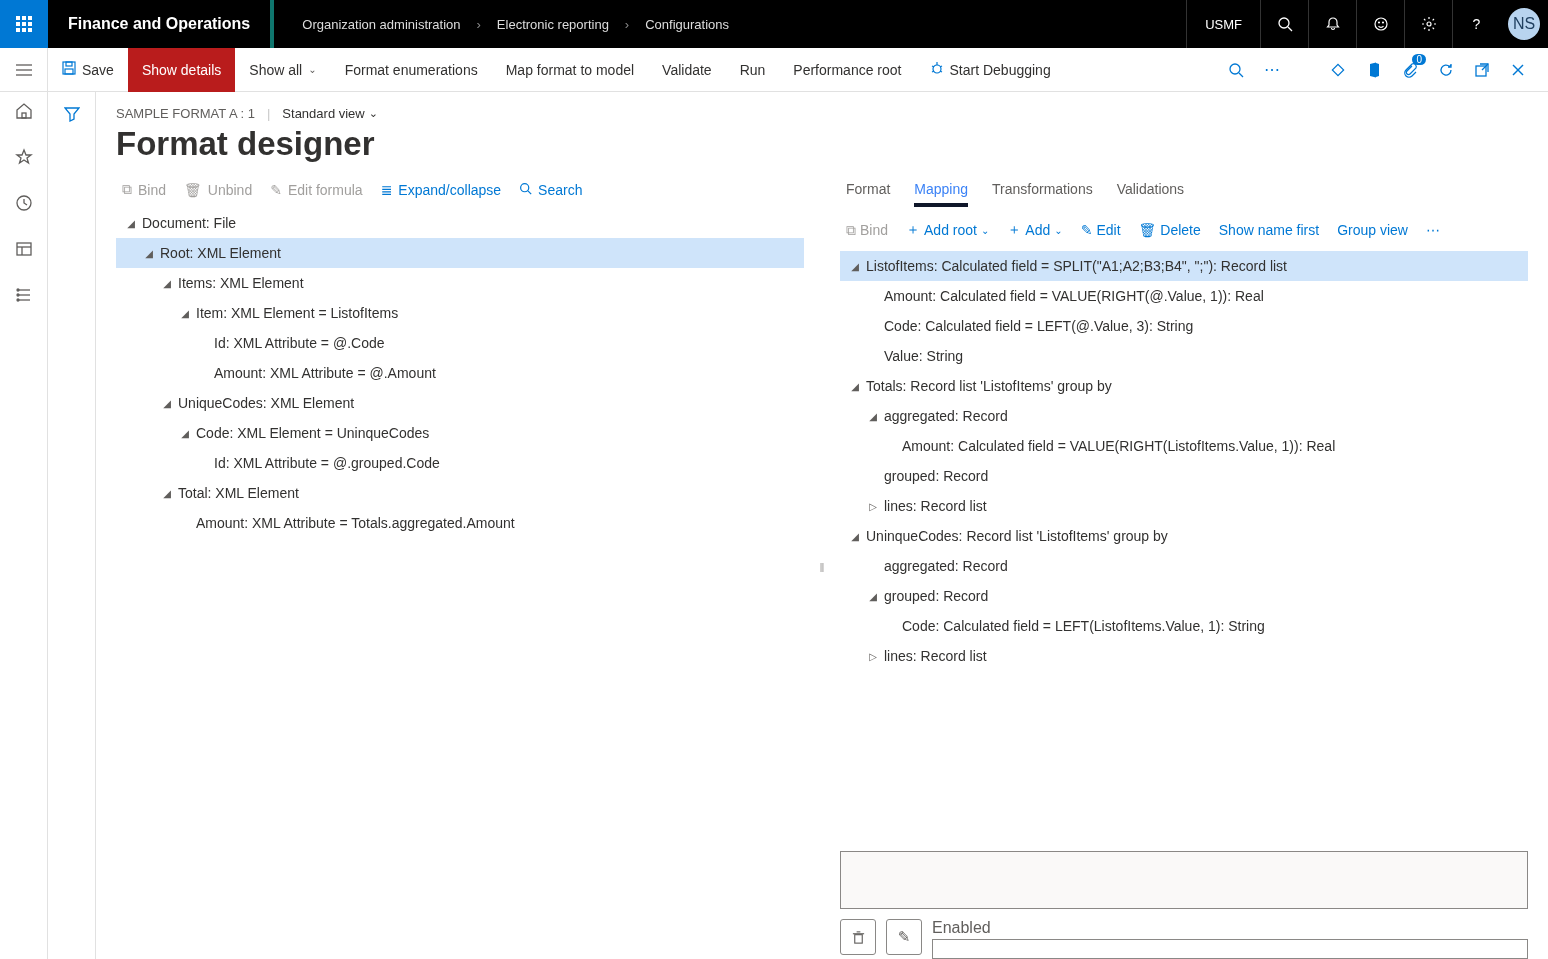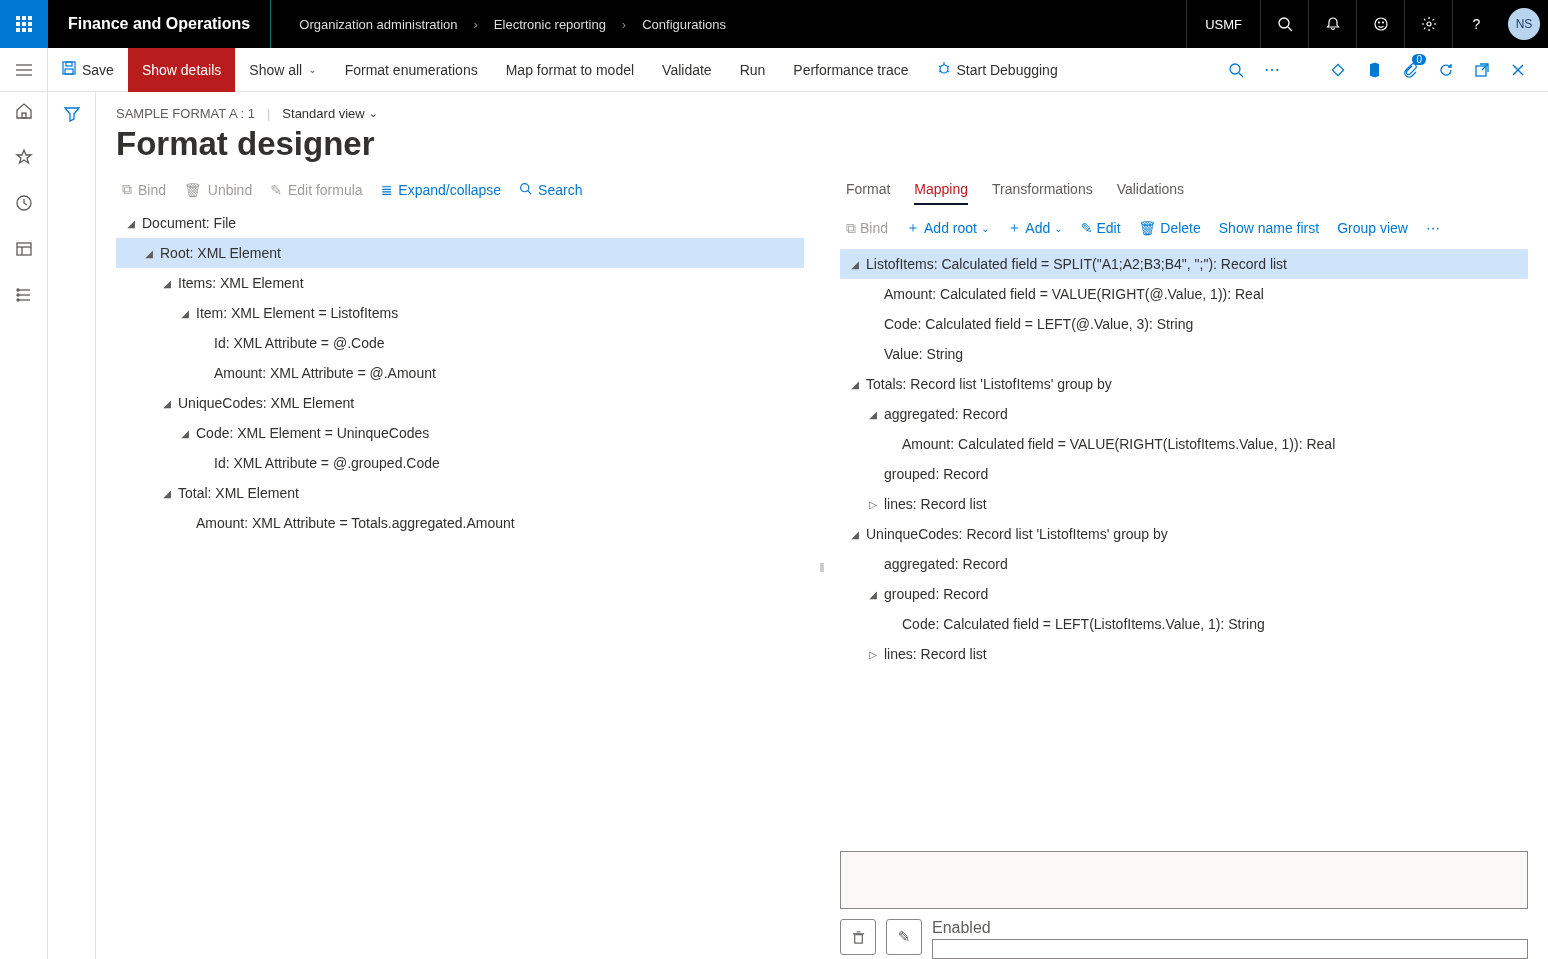--- a/index.html
+++ b/index.html
@@ -3,27 +3,27 @@
 <meta charset="utf-8">
 <style>
 * { box-sizing: border-box; margin: 0; padding: 0; font-family: "Segoe UI", -apple-system, sans-serif; }
 body { width: 1548px; height: 959px; overflow: hidden; background: #fff; display: flex; flex-direction: column; }
 
 
 .topbar { height: 48px; background: #000; color: #fff; display: flex; align-items: center; font-size: 14px; }
 .waffle { width: 48px; height: 48px; display: flex; align-items: center; justify-content: center; background: #0078d4; }
 .waffle-icon { width: 16px; height: 16px; display: grid; grid-template-columns: repeat(3,4px); grid-template-rows: repeat(3,4px); gap: 2px; }
 .waffle-icon span { background: #fff; }
-.app-title { padding: 0 20px; font-weight: 600; font-size: 16px; border-right: 1px solid #0f766e; height: 100%; display: flex; align-items: center; }
+.app-title { padding: 0 20px; font-weight: 600; font-size: 16px; border-right: 4px solid #0f766e; height: 100%; display: flex; align-items: center; }
 .breadcrumb { display: flex; align-items: center; gap: 16px; padding-left: 28px; flex: 1; color: #ddd; font-size: 13px; }
 .breadcrumb .chev { color: #888; }
 .top-right { display: flex; align-items: center; height: 100%; }
 .top-right .seg { width: 48px; height: 48px; display: flex; align-items: center; justify-content: center; border-left: 1px solid #333; color: #fff; }
 .top-right .company { padding: 0 18px; font-size: 13px; border-left: 1px solid #333; height: 100%; display:flex; align-items:center;}
-.avatar { width: 32px; height: 32px; border-radius: 50%; background: #b8d4ef; color: #204060; display: flex; align-items: center; justify-content: center; font-size: 12px; margin: 0 8px; }
+.avatar { width: 32px; height: 32px; border-radius: 50%; background: #b8d4ef; color: #204060; display: flex; align-items: center; justify-content: center; font-size: 16px; margin: 0 8px; }
 
 
 .actionbar { height: 44px; display: flex; align-items: center; border-bottom: 1px solid #e1e1e1; font-size: 14px; color: #323130; padding-right: 12px; }
 .left-gutter { width: 48px; height: 44px; display: flex; align-items: center; justify-content: center; border-right: 1px solid #e1e1e1; color: #605e5c;}
 .ab-item { padding: 0 14px; height: 44px; display: flex; align-items: center; gap: 6px; cursor: pointer; }
 .ab-item.primary { background: #b91c1c; color: #fff; }
 .ab-item .ico { color: #0078d4; font-size: 14px;}
 .ab-spacer { flex: 1; }
 .ab-icon { width: 36px; height: 44px; display: flex; align-items: center; justify-content: center; color: #0078d4; font-size: 16px; position:relative;}
 .badge { position:absolute; top:6px; right:2px; background:#0078d4; color:#fff; border-radius:8px; font-size:10px; padding:0 4px; }
@@ -52,21 +52,21 @@
 .toolbar .link.muted { color:#a19f9d;}
 
 .tree { font-size:14px; color:#323130; overflow-y:auto; flex:1; }
 .tree .row { display:flex; align-items:center; height:30px; padding-left:6px; white-space:nowrap;}
 .tree .row.sel { background:#cfe4fa; }
 .tree .arrow { width:14px; display:inline-block; text-align:center; color:#605e5c; font-size:10px; margin-right:4px;}
 .tree .lbl { }
 
 .tabs { display:flex; gap:24px; font-size:14px; color:#605e5c; padding: 4px 0 8px 6px;}
 .tabs .tab { cursor:pointer; padding-bottom:6px;}
-.tabs .tab.active { color:#b91c1c; border-bottom: 2px solid #0f172a;}
+.tabs .tab.active { color:#3b82f6; border-bottom: 4px solid #0f172a;}
 
 .rtoolbar { display:flex; align-items:center; gap:18px; font-size:14px; color:#0078d4; padding: 6px 0 12px 6px;}
 .rtoolbar .mut { color:#a19f9d;}
 .rtoolbar .item { display:flex; align-items:center; gap:4px; cursor:pointer;}
 
 .divider { width:12px; display:flex; align-items:center; justify-content:center; color:#a19f9d; font-size:12px;}
 
 .bottom-edit { margin-top:auto; padding-top:12px;}
 .big-box { height:58px; border:1px solid #8a8886; background:#faf9f8; margin-bottom:10px;}
 .ctrl-row { display:flex; gap:10px; align-items:flex-start;}
@@ -163,21 +163,21 @@
   <div class="ab-item">
       <span>Map format to model</span>
     </div>
   <div class="ab-item">
       <span>Validate</span>
     </div>
   <div class="ab-item">
       <span>Run</span>
     </div>
   <div class="ab-item">
-      <span>Performance trace</span>
+      <span>Performance root</span>
     </div>
   <div class="ab-item">
     <span class="ico">
       <svg width="14" height="14" viewBox="0 0 14 14" fill="none" stroke="#0078d4" stroke-width="1.2">
           <circle cx="7" cy="8" r="4"></circle>
           <line x1="7" y1="1" x2="7" y2="4"></line>
           <line x1="2" y1="5" x2="4" y2="6"></line>
           <line x1="12" y1="5" x2="10" y2="6"></line>
           <line x1="2" y1="11" x2="4" y2="10"></line>
           <line x1="12" y1="11" x2="10" y2="10"></line>

